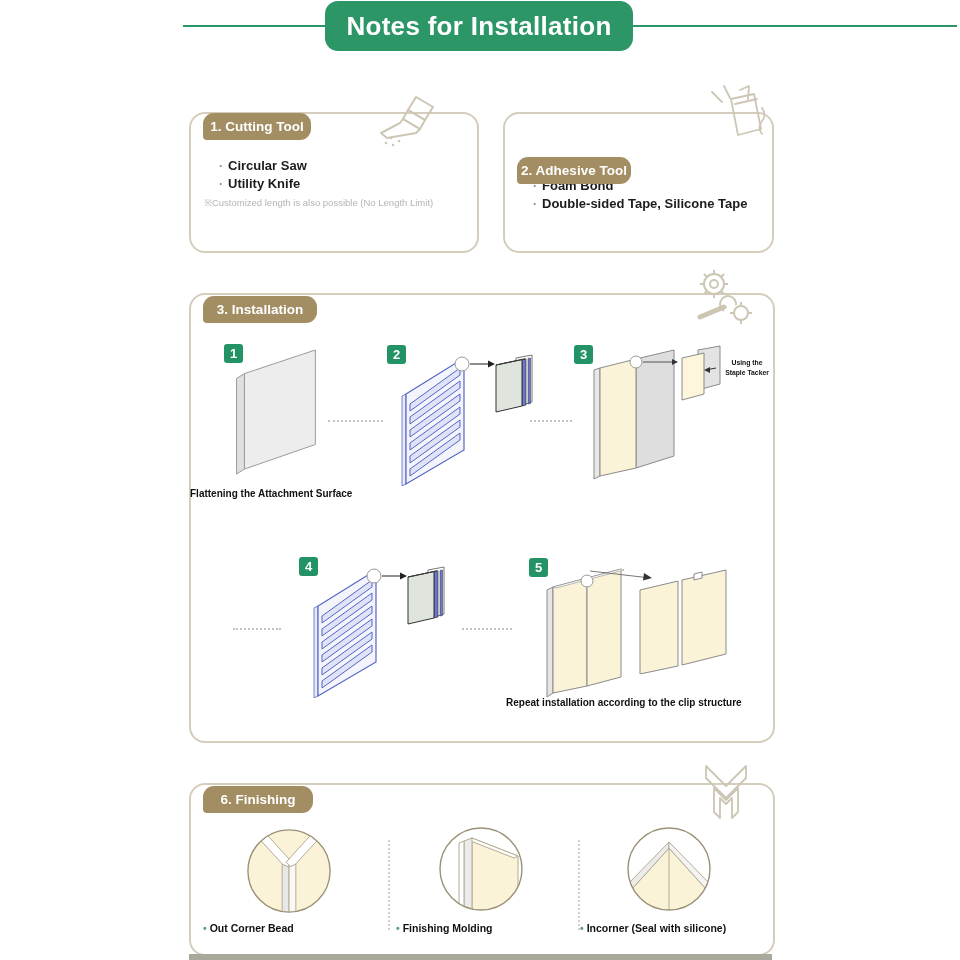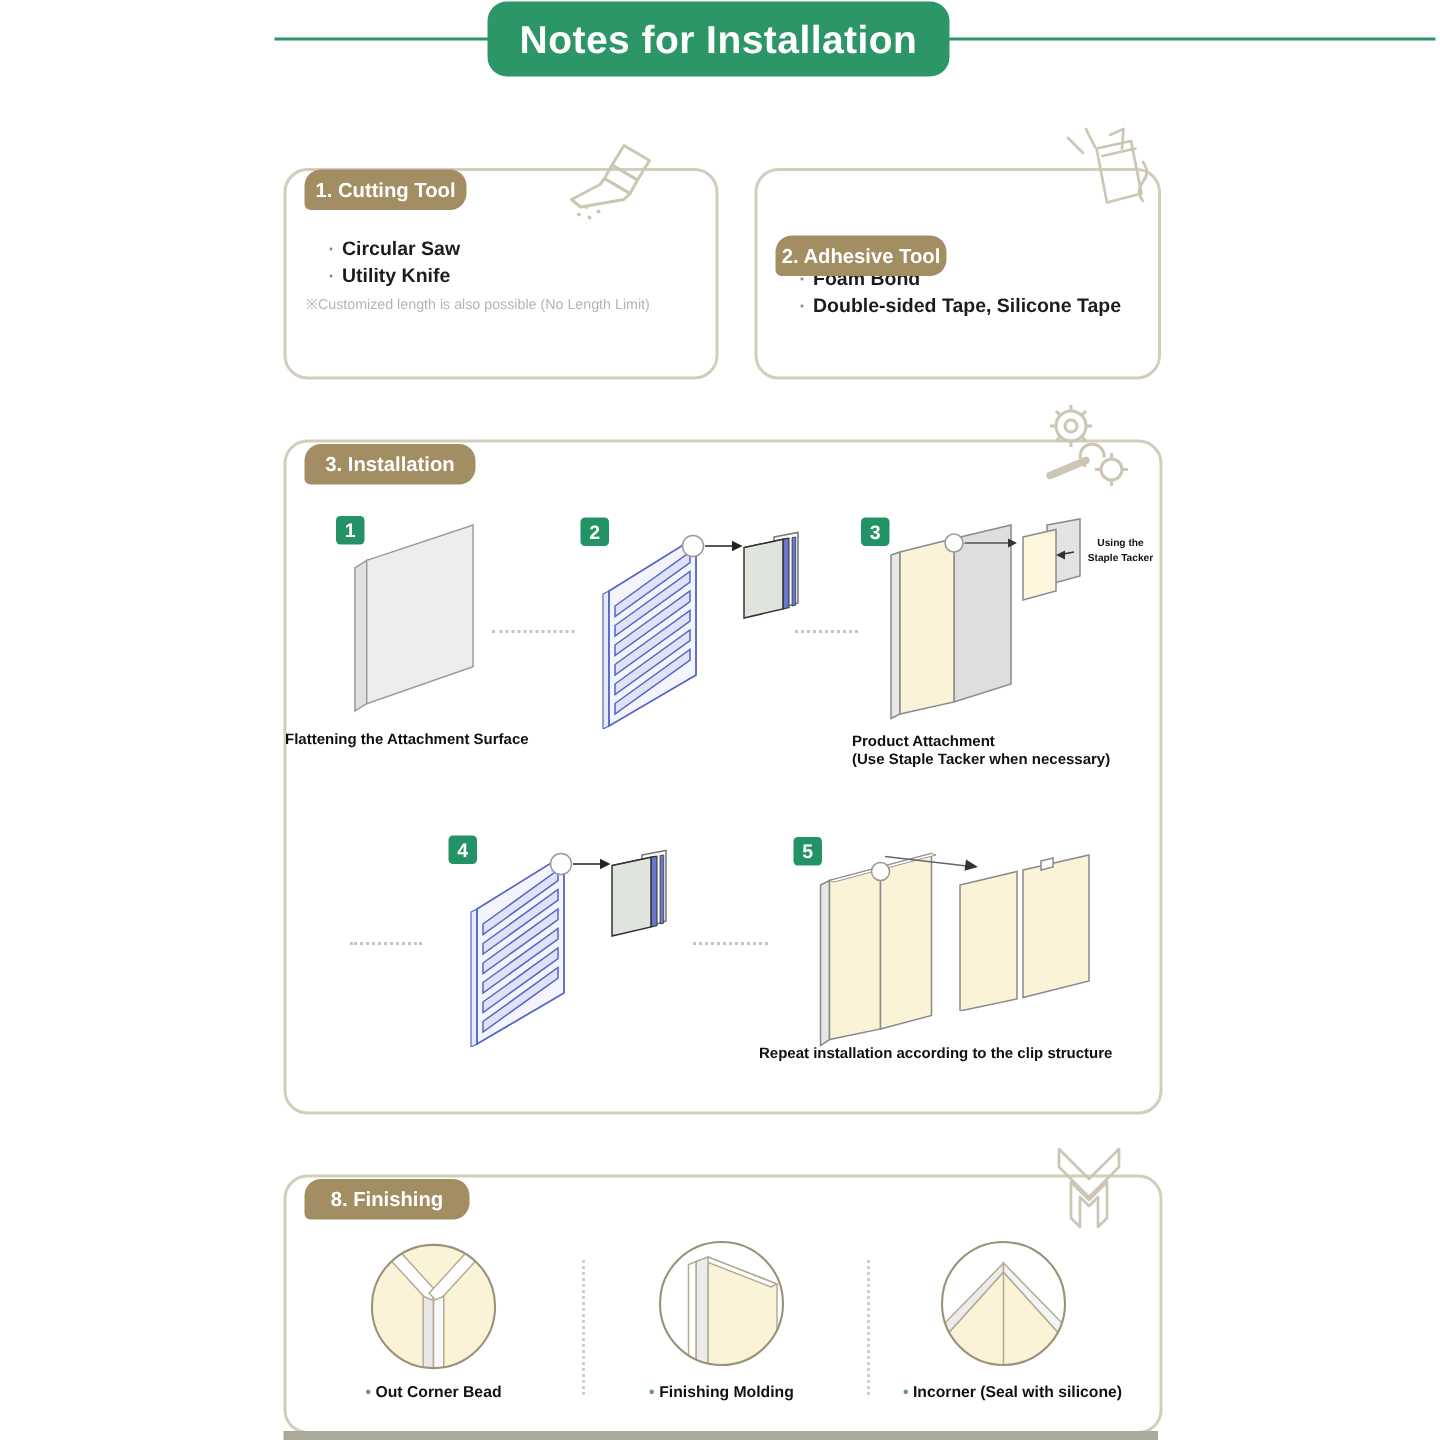--- a/index.html
+++ b/index.html
@@ -52,21 +52,21 @@
 
   .dot-h{position:absolute;height:0;border-top:2px dotted #c3c3c3;}
   .dh1{left:328px;top:420px;width:55px;}
   .dh2{left:530px;top:420px;width:42px;}
   .dh3{left:233px;top:628px;width:48px;}
   .dh4{left:462px;top:628px;width:50px;}
   .dot-v{position:absolute;width:0;border-left:2px dotted #d2d1c9;}
   .dv1{left:388px;top:840px;height:90px;}
   .dv2{left:578px;top:840px;height:90px;}
 
-  .fin-cap{position:absolute;font-size:10.5px;font-weight:bold;color:#111;text-align:center;white-space:nowrap;}
+  .fin-cap{position:absolute;font-size:10.5px;font-weight:bold;color:#111;white-space:nowrap;}
   .fc1{left:203px;top:922px;width:172px;}
   .fc2{left:396px;top:922px;width:170px;}
   .fc3{left:580px;top:922px;width:190px;}
   .fin-cap .b{color:#5f9a8c;margin-right:3px;}
 
   .bottom-strip{position:absolute;left:189px;top:954px;width:583px;height:6px;background:#a8a89b;}
 
   
   .g{position:absolute;}
   .g-knife{left:372px;top:92px;width:68px;height:56px;}
@@ -192,24 +192,20 @@
       <polygon points="112,6 134,2 134,40 112,46" fill="#e3e3e3" stroke="#8a8a8a" stroke-width="1"></polygon>
       <polygon points="96,14 118,9 118,50 96,56" fill="#fdf6dd" stroke="#8a8a8a" stroke-width="1"></polygon>
       <line x1="130" y1="24" x2="122" y2="25.5" stroke="#333" stroke-width="1"></line>
       <polygon points="118,26 124,23 124,29" fill="#333"></polygon>
     </svg>
   </span>
   <div class="anno">
     <div>Using the</div>
     <div>Staple Tacker</div>
   </div>
-  <div class="caption cap3">
-    <div>Product Attachment</div>
-    <div>(Use Staple Tacker when necessary)</div>
-  </div>
 
   <div class="dot-h dh3"></div>
   <div class="dot-h dh4"></div>
 
   <div class="step-num sn4">4</div>
   <span class="g g-step4">
     <svg viewBox="0 0 142 136">
       <polygon points="4,46 8,44 8,134 4,136" fill="#e8eaf6" stroke="#5565c5" stroke-width=".8"></polygon>
       <polygon points="8,44 66,8 66,100 8,134" fill="#f4f5fc" stroke="#5565c5" stroke-width="1.2"></polygon>
       <g fill="#dfe3f7" stroke="#5565c5" stroke-width="1">
@@ -251,21 +247,21 @@
   </span>
   <span class="g g-step5a">
     <svg viewBox="0 0 72 16">
       <line x1="2" y1="3" x2="58" y2="9.5" stroke="#666" stroke-width=".9"></line>
       <polygon points="56,5 64,10 55,12.5" fill="#333"></polygon>
     </svg>
   </span>
   <div class="caption cap5">Repeat installation according to the clip structure</div>
 
   <div class="box b4"></div>
-  <div class="sec-label l4">8. Finishing</div>
+  <div class="sec-label l4">6. Finishing</div>
   <span class="g g-corner">
     <svg viewBox="0 0 56 64" fill="none" stroke="#cdc6b4" stroke-width="1.8" stroke-linejoin="round">
       <path d="M6 4 L26 24 L46 4 L46 16 L26 36 L6 16 Z"></path>
       <path d="M14 26 L26 38 L38 26 L38 50 L32 56 L32 36 L26 42 L20 36 L20 56 L14 50 Z"></path>
     </svg>
   </span>
 
   <span class="g g-fin1">
     <svg viewBox="0 0 90 90">
       <defs>

